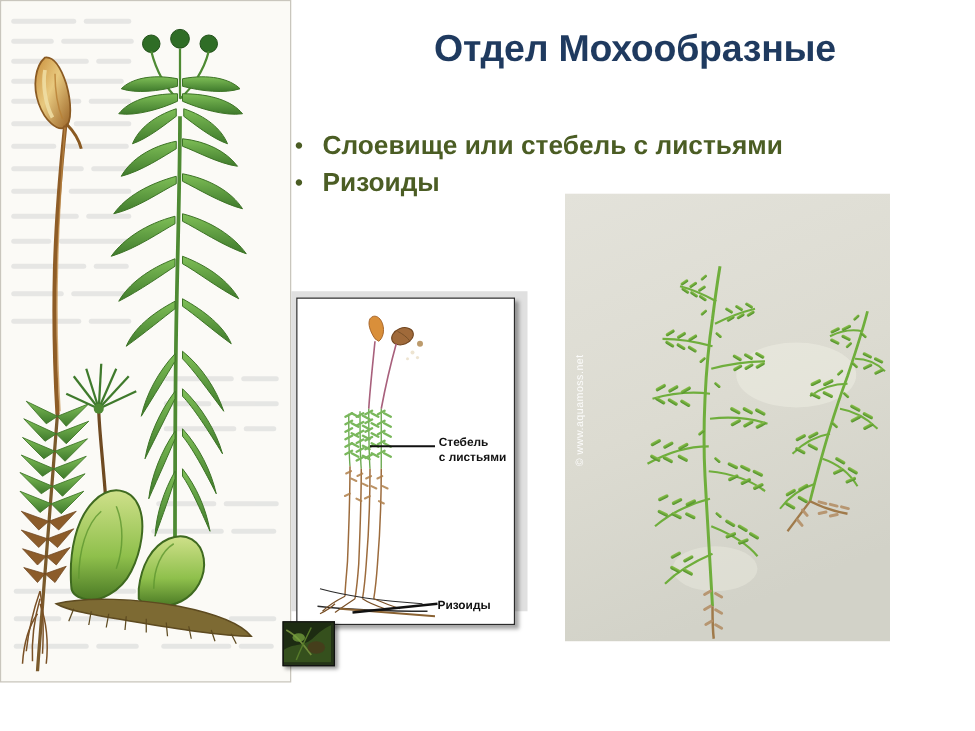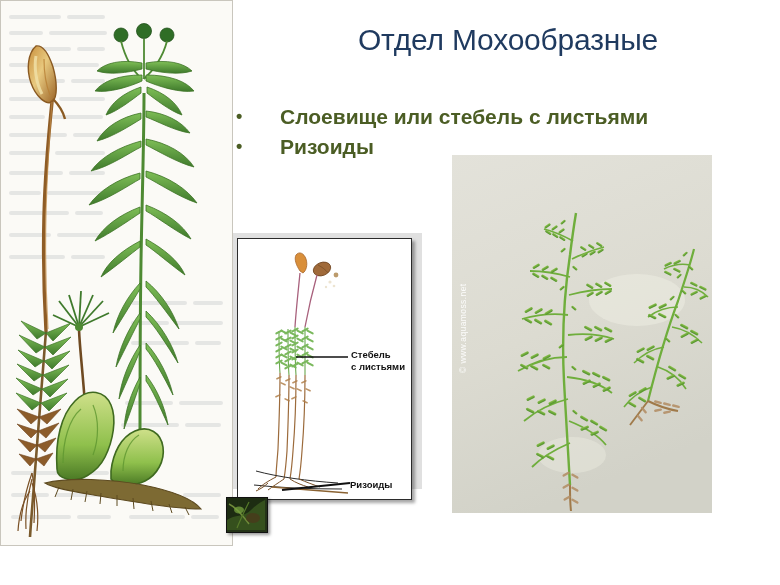--- a/index.html
+++ b/index.html
@@ -9,21 +9,21 @@
     font-family:"Liberation Sans", sans-serif;
     overflow:hidden;
     position:relative;
   }
   .slide{position:absolute;inset:0;width:780px;height:585px;background:#fff;}
 
   
   .title{
     position:absolute;left:248px;top:24px;width:520px;
     text-align:center;
-    font-size:30px;font-weight:normal;line-height:1.08;
+    font-size:30px;font-weight:bold;line-height:1.08;
     color:#1f3a5f;
     letter-spacing:-0.2px;
     z-index:6;
   }
 
   
   .bullets{
     position:absolute;left:236px;top:104px;width:440px;
     z-index:6;
   }
@@ -31,21 +31,21 @@
     display:flex;align-items:flex-start;
     font-size:21px;font-weight:bold;line-height:1.26;
     color:#4b5d24;
     margin-bottom:4px;
   }
   .bullet-dot{
     width:22px;flex:0 0 22px;
     font-size:18px;line-height:1.34;
     text-align:left;
   }
-  .bullet-text{flex:1 1 auto;margin-left:22px;}
+  .bullet-text{flex:1 1 auto;}
 
   
   .left-plate{
     position:absolute;left:0;top:0;width:233px;height:546px;
     background:#fbfaf6;
     border:1px solid #c9c6bd;
     box-sizing:border-box;
     overflow:hidden;
     z-index:2;
   }

